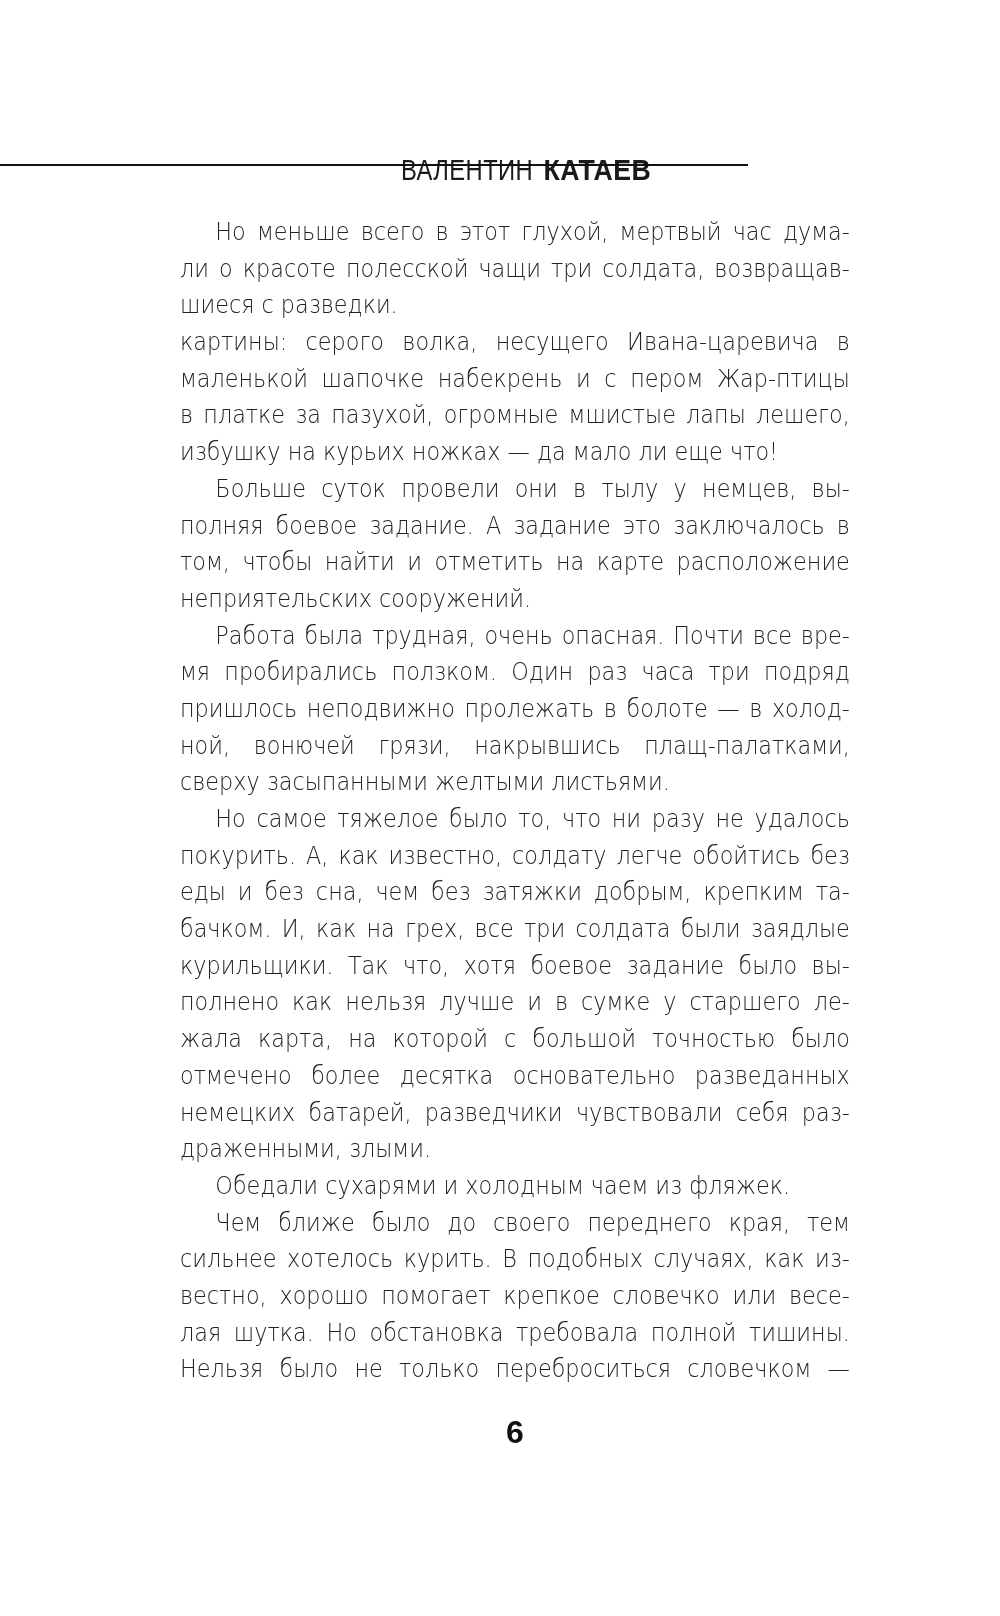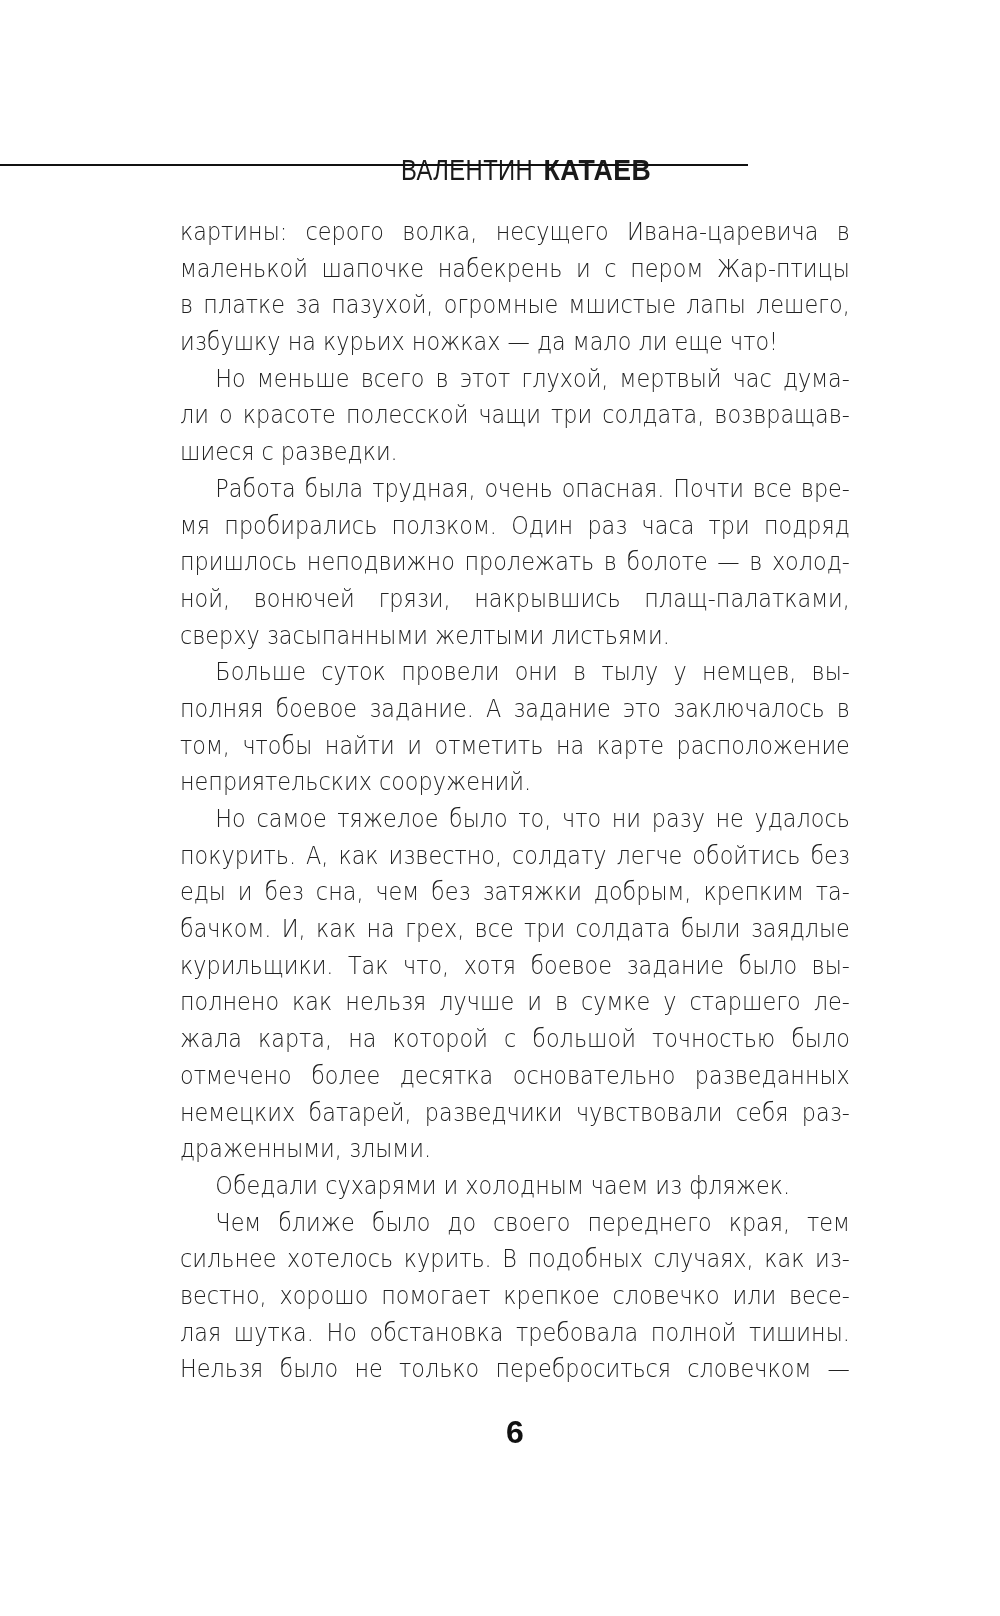--- a/index.html
+++ b/index.html
@@ -96,42 +96,42 @@
 </head>
 <body>
 
 <header class="running-head">
   <span class="first">ВАЛЕНТИН</span><span class="last">КАТАЕВ</span>
 </header>
 <div class="head-rule"></div>
 
 <main class="body-text" id="body-text">
     <div>
+      <span class="line indent">Но меньше всего в этот глухой, мертвый час дума-</span>
+      <span class="line">ли о красоте полесской чащи три солдата, возвращав-</span>
+      <span class="line last-line">шиеся с разведки.</span>
+    </div>
+    <div>
       <span class="line">картины: серого волка, несущего Ивана-царевича в</span>
       <span class="line">маленькой шапочке набекрень и с пером Жар-птицы</span>
       <span class="line">в платке за пазухой, огромные мшистые лапы лешего,</span>
       <span class="line last-line">избушку на курьих ножках — да мало ли еще что!</span>
     </div>
     <div>
-      <span class="line indent">Но меньше всего в этот глухой, мертвый час дума-</span>
-      <span class="line">ли о красоте полесской чащи три солдата, возвращав-</span>
-      <span class="line last-line">шиеся с разведки.</span>
+      <span class="line indent">Больше суток провели они в тылу у немцев, вы-</span>
+      <span class="line">полняя боевое задание. А задание это заключалось в</span>
+      <span class="line">том, чтобы найти и отметить на карте расположение</span>
+      <span class="line last-line">неприятельских сооружений.</span>
     </div>
     <div>
       <span class="line indent">Работа была трудная, очень опасная. Почти все вре-</span>
       <span class="line">мя пробирались ползком. Один раз часа три подряд</span>
       <span class="line">пришлось неподвижно пролежать в болоте — в холод-</span>
       <span class="line">ной, вонючей грязи, накрывшись плащ-палатками,</span>
       <span class="line last-line">сверху засыпанными желтыми листьями.</span>
-    </div>
-    <div>
-      <span class="line indent">Больше суток провели они в тылу у немцев, вы-</span>
-      <span class="line">полняя боевое задание. А задание это заключалось в</span>
-      <span class="line">том, чтобы найти и отметить на карте расположение</span>
-      <span class="line last-line">неприятельских сооружений.</span>
     </div>
     <div>
       <span class="line indent">Но самое тяжелое было то, что ни разу не удалось</span>
       <span class="line">покурить. А, как известно, солдату легче обойтись без</span>
       <span class="line">еды и без сна, чем без затяжки добрым, крепким та-</span>
       <span class="line">бачком. И, как на грех, все три солдата были заядлые</span>
       <span class="line">курильщики. Так что, хотя боевое задание было вы-</span>
       <span class="line">полнено как нельзя лучше и в сумке у старшего ле-</span>
       <span class="line">жала карта, на которой с большой точностью было</span>
       <span class="line">отмечено более десятка основательно разведанных</span>

